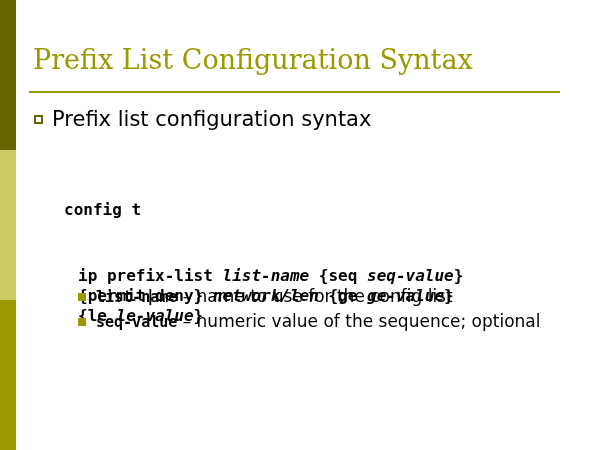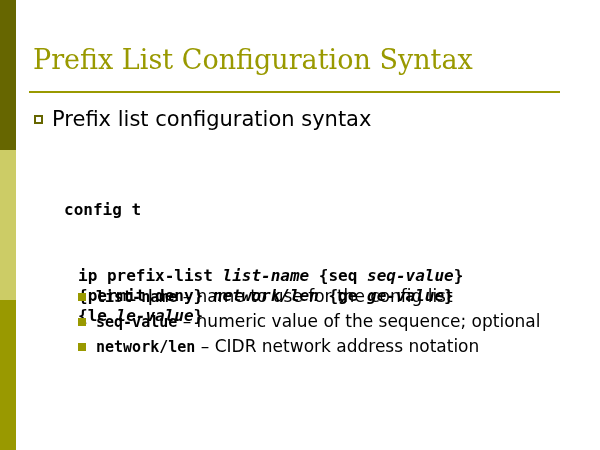--- a/index.html
+++ b/index.html
@@ -170,19 +170,15 @@
 
   <div class="l2-list">
     <div class="l2">
       <span class="l2-marker"></span>
       <span class="l2-text"><code>list-name</code><span> – name to use for the config list</span></span>
     </div>
     <div class="l2">
       <span class="l2-marker"></span>
       <span class="l2-text"><code>seq-value</code><span> – numeric value of the sequence; optional</span></span>
     </div>
-    <div class="l2">
-      <span class="l2-marker"></span>
-      <span class="l2-text"><code>network/len</code><span> – CIDR network address notation</span></span>
-    </div>
   </div>
 
 </div>
 
 </body></html>

